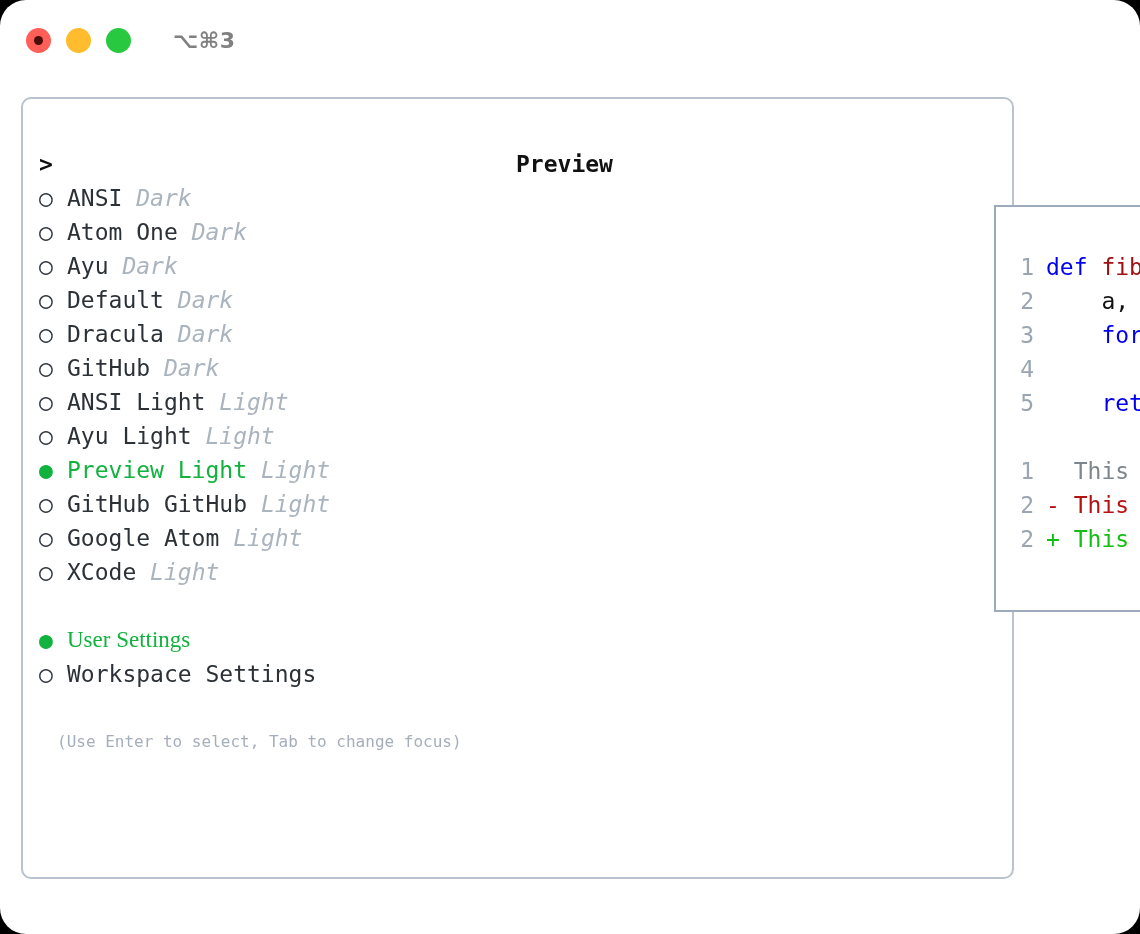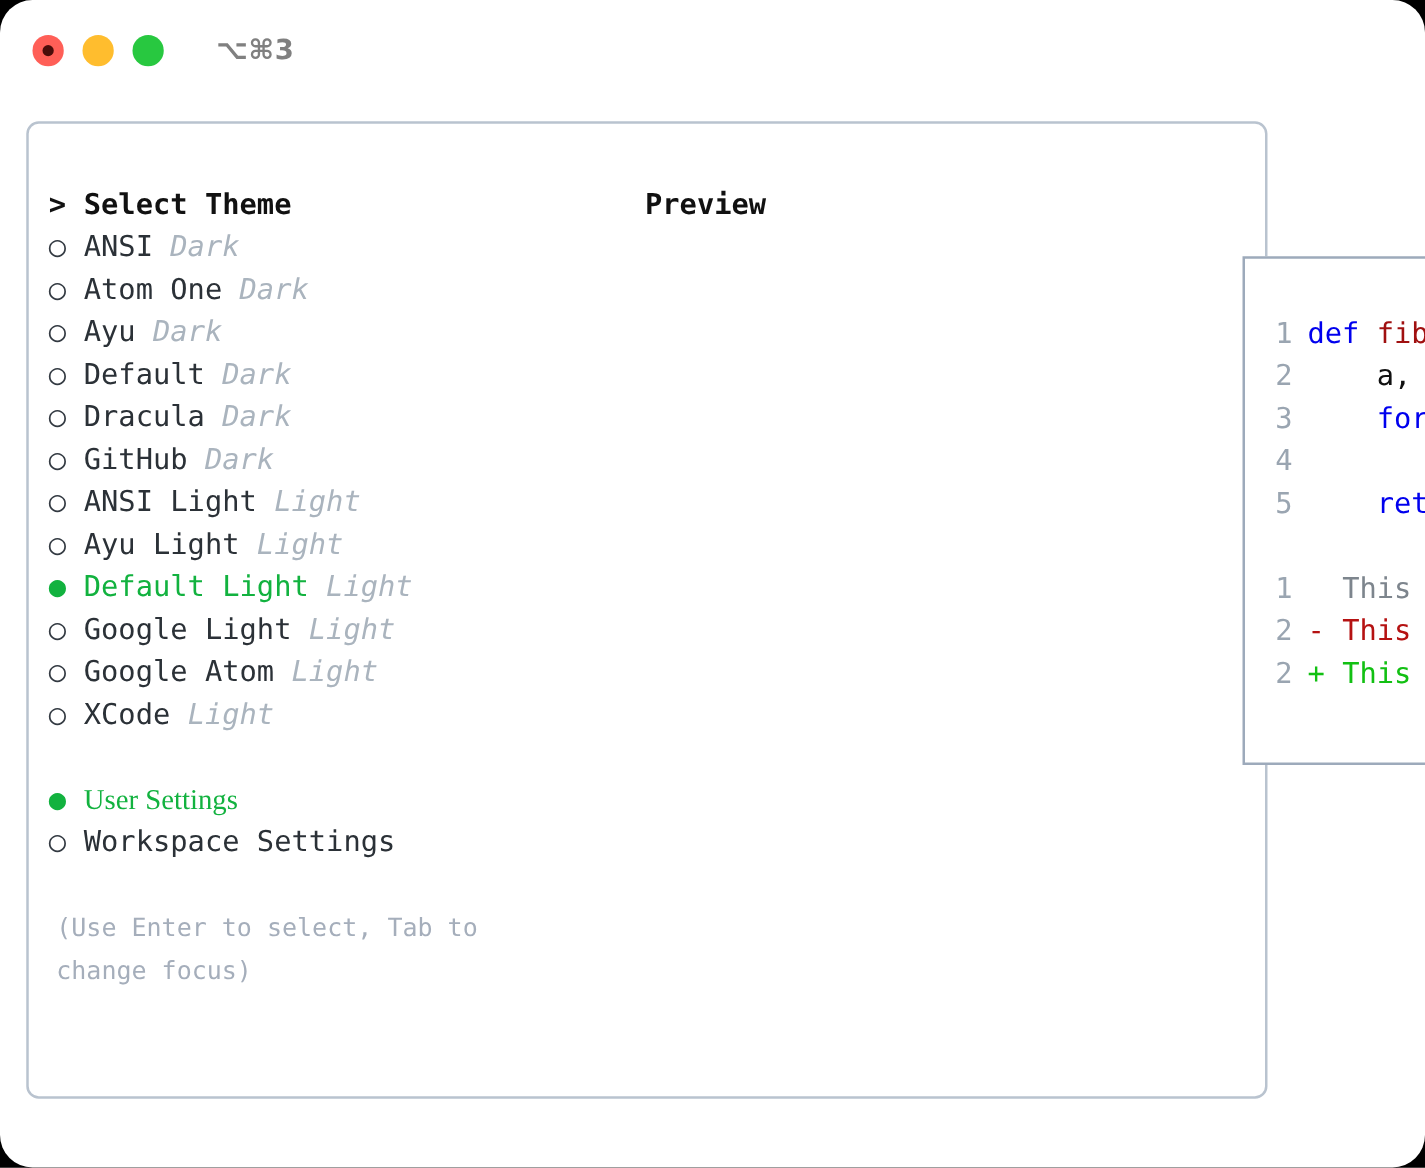--- a/index.html
+++ b/index.html
@@ -118,25 +118,26 @@
   .theme-kind.selected { color: #aab4be; }
 
   .spacer-sm { height: 34px; }
 
   .apply-title { color: #2b3137; }
   .apply-opt { color: #2b3137; }
   .apply-opt.selected { color: #12b23f; font-family: Liberation Serif, serif; }
 
   .hint {
     color: #a5aebb;
-    font-size: 20px;
+    font-size: 16px;
     line-height: 34px;
     width: 420px;
     white-space: pre-wrap;
     padding-left: 6px;
+    margin-left: 12px;
   }
 
   
   .right-col {
     flex: 1;
     padding: 48px 0 0 0;
     position: relative;
   }
   .preview-label {
     font-size: 23px;
@@ -196,21 +197,21 @@
     </div>
     <span class="title-shortcut">⌥⌘3</span>
   </div>
 
   <div class="panel">
     <div class="panel-inner">
 
       <div class="left-col">
 
         <div class="line header-line">
-          <span class="marker">&gt;</span><span>Select Theme</span>
+          <span class="marker">&gt;</span>
         </div>
 
         <div class="line">
           <span class="marker bullet-off">○</span><span class="theme-name">ANSI</span><span class="theme-kind"> </span><span class="theme-kind">Dark</span>
         </div>
 
         <div class="line">
           <span class="marker bullet-off">○</span><span class="theme-name">Atom One</span><span class="theme-kind"> </span><span class="theme-kind">Dark</span>
         </div>
 
@@ -232,25 +233,25 @@
 
         <div class="line">
           <span class="marker bullet-off">○</span><span class="theme-name">ANSI Light</span><span class="theme-kind"> </span><span class="theme-kind">Light</span>
         </div>
 
         <div class="line">
           <span class="marker bullet-off">○</span><span class="theme-name">Ayu Light</span><span class="theme-kind"> </span><span class="theme-kind">Light</span>
         </div>
 
         <div class="line">
-          <span class="marker bullet-on">●</span><span class="theme-name selected">Default Light</span><span class="theme-kind selected"> </span><span class="theme-kind selected">Light</span>
-        </div>
-
-        <div class="line">
-          <span class="marker bullet-off">○</span><span class="theme-name">Google Light</span><span class="theme-kind"> </span><span class="theme-kind">Light</span>
+          <span class="marker bullet-on">●</span><span class="theme-name selected">Preview Light</span><span class="theme-kind selected"> </span><span class="theme-kind selected">Light</span>
+        </div>
+
+        <div class="line">
+          <span class="marker bullet-off">○</span><span class="theme-name">GitHub GitHub</span><span class="theme-kind"> </span><span class="theme-kind">Light</span>
         </div>
 
         <div class="line">
           <span class="marker bullet-off">○</span><span class="theme-name">Google Atom</span><span class="theme-kind"> </span><span class="theme-kind">Light</span>
         </div>
 
         <div class="line">
           <span class="marker bullet-off">○</span><span class="theme-name">XCode</span><span class="theme-kind"> </span><span class="theme-kind">Light</span>
         </div>
 

